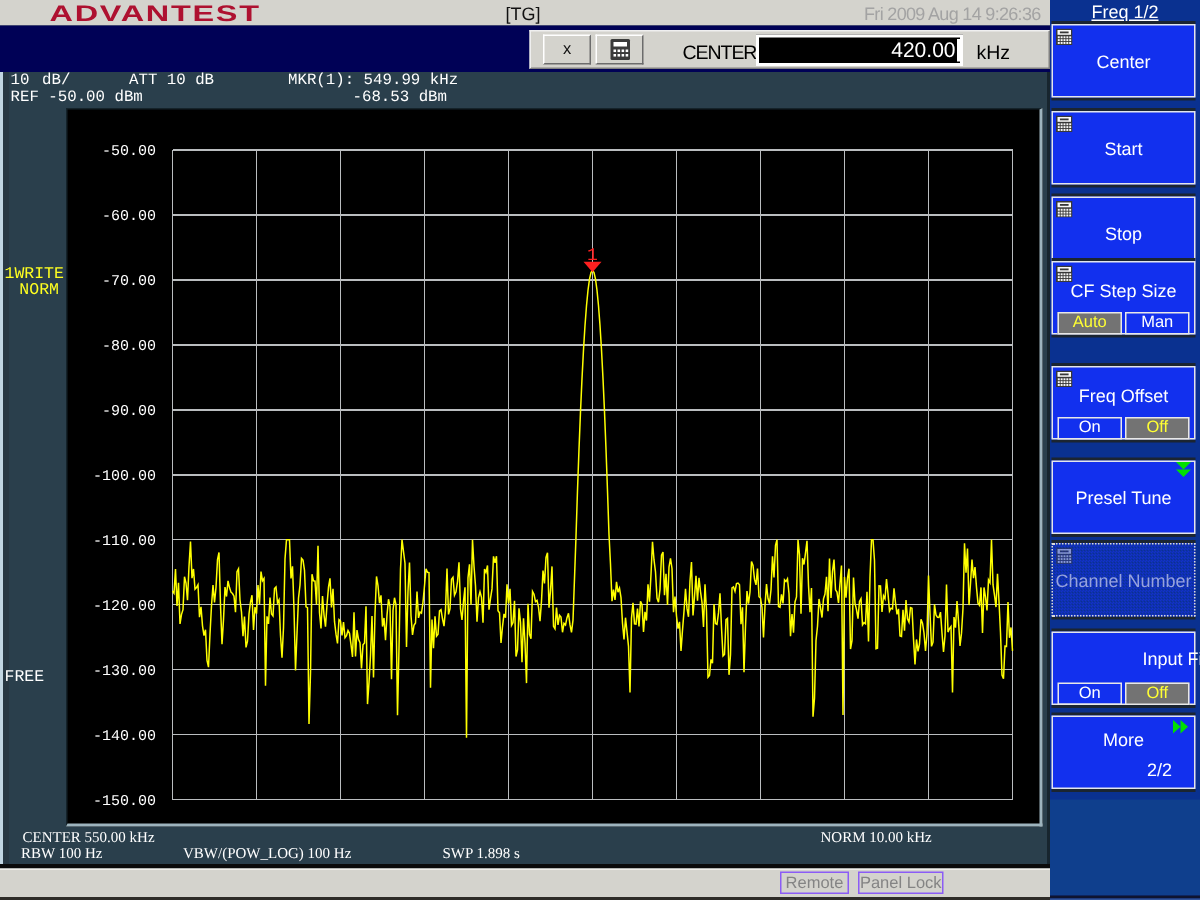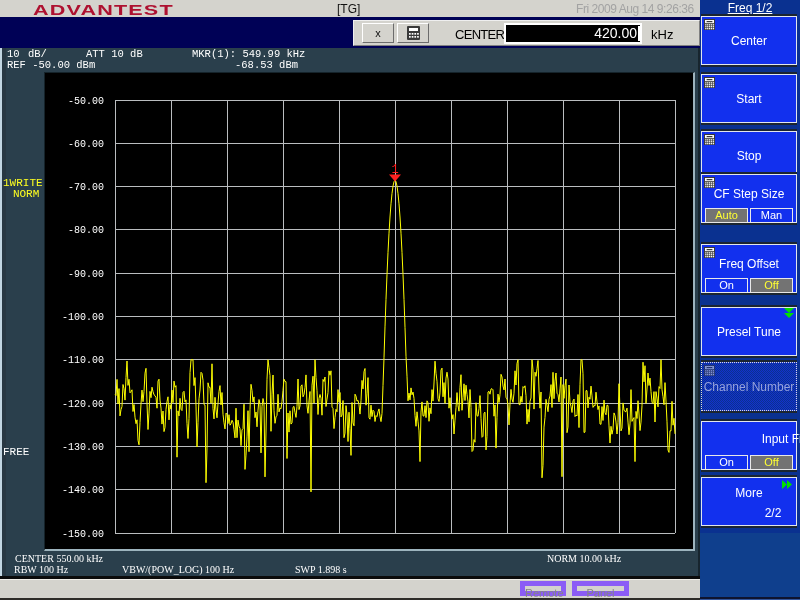--- a/index.html
+++ b/index.html
@@ -35,21 +35,21 @@
   white-space:pre; line-height:11px; }
 #plot { left:44px; top:24px; width:651px; height:479px; background:#000;
   border-left:1px solid #15232a; border-top:1px solid #15232a;
   border-right:2px solid #9db4be; border-bottom:2px solid #9db4be; }
 #lm1 { left:3px; top:130px; color:#ffff20; font-size:11px; font-family:"Liberation Mono",monospace; line-height:11px; }
 #lm2 { left:3px; top:398px; color:#fff; font-size:11px; font-family:"Liberation Mono",monospace; }
 
 #statusbar { left:0; top:579px; width:700px; height:21px; background:#d4d3cd;
   border-top:1px solid #f0eee9; }
 #blackrow { left:0; top:576px; width:700px; height:3px; background:#0b0b0b; }
-.sbtn { position:absolute; top:1px; height:15px; border:5px solid #8b5cf6;
+.sbtn { position:absolute; top:1px; height:15px; border:1px solid #8b5cf6;
   color:#848484; font-size:11px; text-align:center; line-height:14px; }
 #botline { left:0px; top:598px; width:700px; height:2px; background:#2e2c28; }
 
 #sidebar { left:700px; top:0; width:100px; height:600px; background:#0a3190; }
 #freqtitle { left:700px; top:1px; width:100px; text-align:center; color:#fff;
   font-size:12px; text-decoration:underline; }
 .btn { position:absolute; left:701px; width:96px; height:49px; background:#1230ee;
   border:1px solid #e2e6ec; color:#fff; font-size:12px;
   box-shadow:0 2px 0 #1b2531, 0 -2px 0 #1b2531; }
 .btn .cap { position:absolute; width:100%; text-align:center; }

